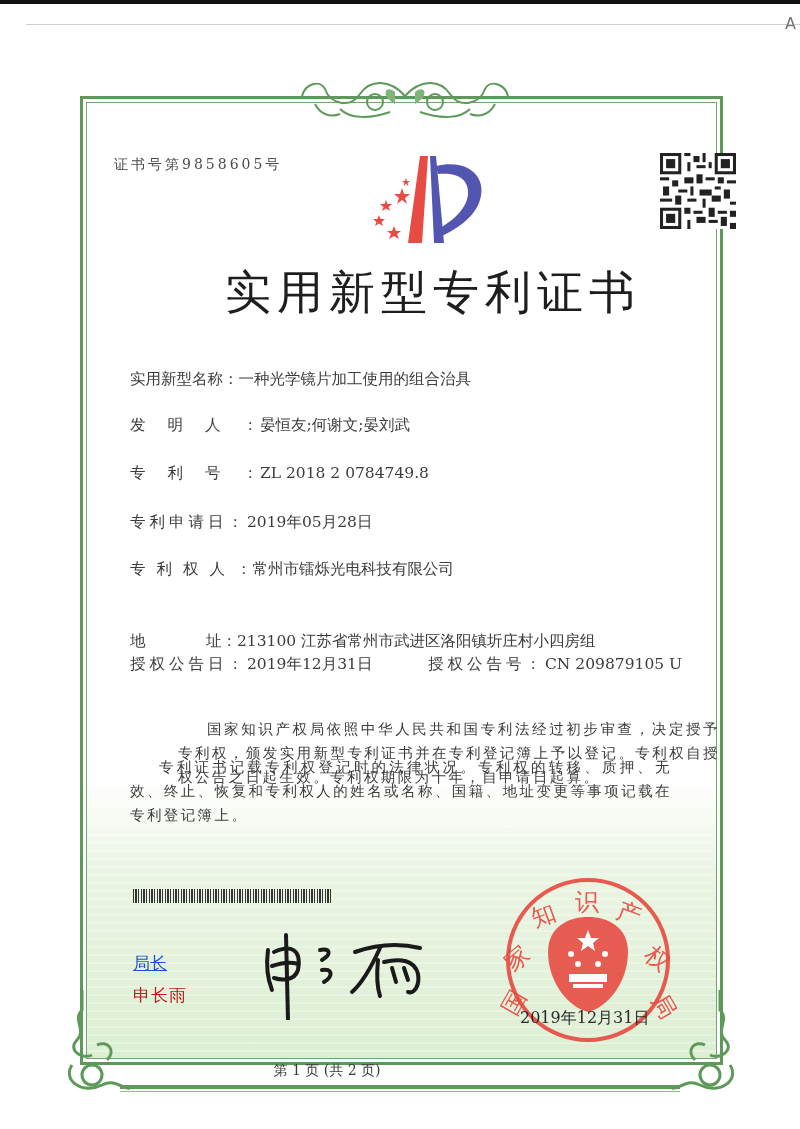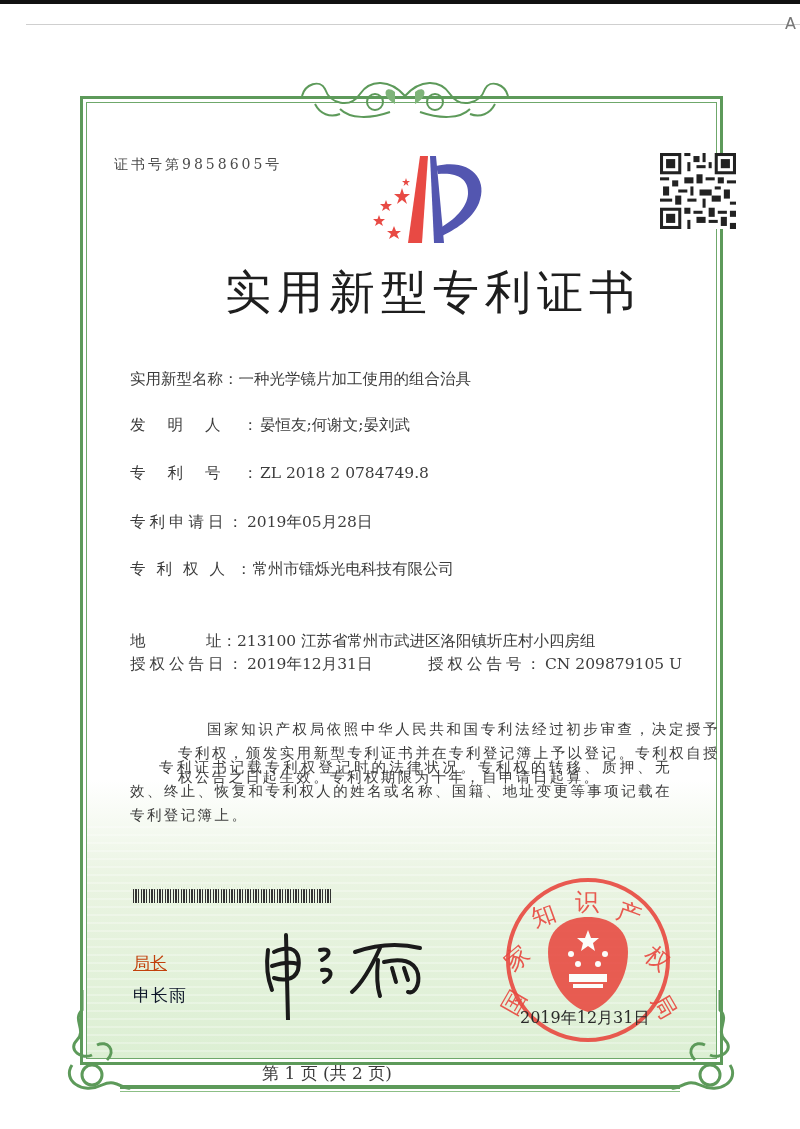--- a/index.html
+++ b/index.html
@@ -94,34 +94,34 @@
     }
     .p1 { top: 717px; margin-left: 48px; }
     .p2 { top: 755px; }
 
     .barcode {
       position: absolute; left: 133px; top: 889px; width: 198px; height: 14px;
       background: repeating-linear-gradient(to right, #333 0px, #333 1px, transparent 1px, transparent 2px, #333 2px, #333 4px, transparent 4px, transparent 5px, #333 5px, #333 6px, transparent 6px, transparent 8px);
     }
     .signer-title {
       position: absolute; left: 133px; top: 952px; font-size: 17px;
-      font-family: "DejaVu Sans", sans-serif; color: #c2410c; text-decoration: underline;
+      font-family: "DejaVu Sans", sans-serif; color: #1d4ed8; text-decoration: underline;
     }
     .signer-name {
       position: absolute; left: 133px; top: 984px; font-size: 17px; letter-spacing: 1px;
-      font-family: "DejaVu Sans", sans-serif; color: #0f172a;
+      font-family: "DejaVu Sans", sans-serif; color: #b91c1c;
     }
     .signature { position: absolute; left: 260px; top: 930px; width: 180px; height: 90px; }
     .seal { position: absolute; left: 493px; top: 872px; width: 190px; height: 170px; }
     .seal-date {
       position: absolute; left: 520px; top: 1008px; font-size: 16px; color: #2a2a2a;
     }
     .page-no {
       position: absolute; left: 0; width: 644px; top: 1062px; text-align: center;
-      font-size: 17px; color: #3a3a3a; padding-left: 10px; box-sizing: border-box;
+      font-size: 14px; color: #3a3a3a; padding-left: 10px; box-sizing: border-box;
     }
     .footer-note {
       position: absolute; left: 0; width: 800px; top: 1170px; text-align: center;
       font-size: 13px; color: #14532d; letter-spacing: 1px; padding-left: 10px; box-sizing: border-box;
     }
   </style>
 </head>
 <body>
 
 <div class="scan-top"></div>

